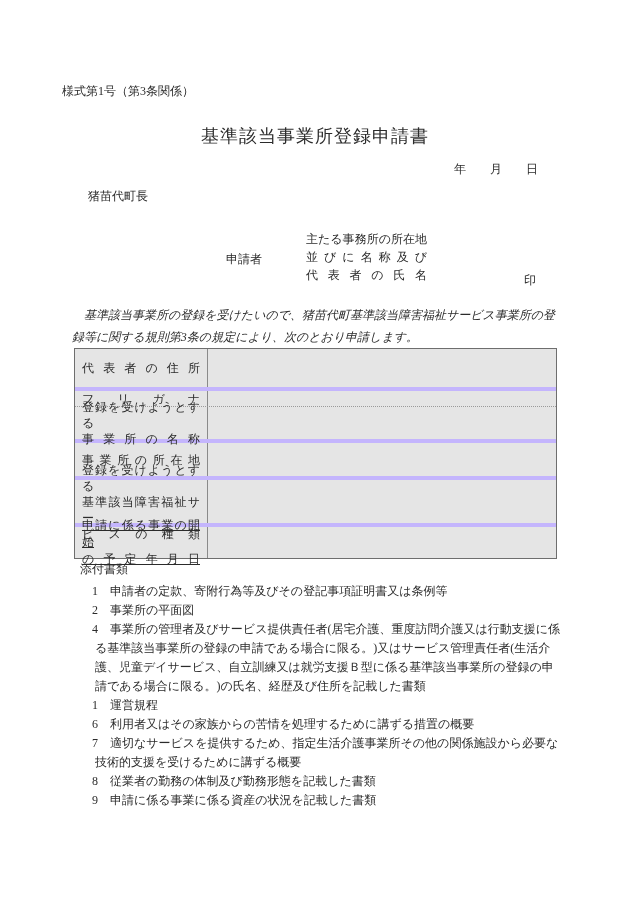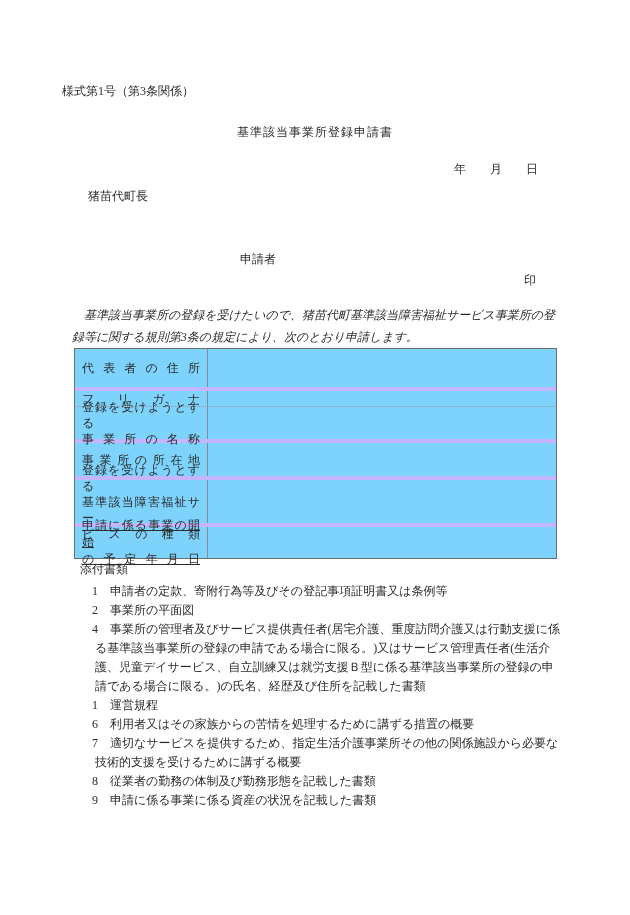--- a/index.html
+++ b/index.html
@@ -12,24 +12,24 @@
   .page{
     position:relative;
     width:630px;height:915px;
     background:#ffffff;
     overflow:hidden;
     font-size:12px;
     line-height:1.5;
   }
   .abs{position:absolute;}
   .form-number{left:62px;top:82px;}
-  .doc-title{left:0;right:0;top:123px;text-align:center;font-size:12px;letter-spacing:1px;}
+  .doc-title{left:0;right:0;top:123px;text-align:center;font-size:18px;letter-spacing:1px;}
   .date-line{left:454px;top:160px;white-space:pre;}
   .addressee{left:88px;top:187px;}
-  .applicant-label{left:240px;top:250px;}
+  .applicant-label{left:226px;top:250px;}
   .applicant-lines{
     left:306px;top:230px;width:121px;
     line-height:18px;
     white-space:pre-line;
     text-align:justify;
     text-align-last:justify;
   }
   .seal{left:524px;top:271px;}
   .intro{
     left:72px;top:304px;width:505px;
@@ -37,21 +37,21 @@
     text-indent:12px;
     white-space:pre-line;
     font-style:italic;
   }
 
   
   .app-table{
     left:74px;top:348px;width:483px;
     border:1px solid #6e6e6e;
     box-sizing:border-box;
-    background:#7dd3fc;
+    background:#e5e5e5;
   }
   .trow{display:flex;box-sizing:border-box;}
   .trow + .trow{border-top:4px solid #c4b5fd;}
   .trow.stack{display:block;}
   .sub{display:flex;box-sizing:border-box;}
   .sub-kana{height:16px;border-bottom:1px dotted #9a9a9a;}
   .sub-name{height:32px;}
   .r1{height:38px;}
   .r3{height:37px;}
   .r4{height:47px;}
@@ -92,20 +92,23 @@
 
   <div class="abs form-number">様式第1号（第3条関係）</div>
 
   <div class="abs doc-title">基準該当事業所登録申請書</div>
 
   <div class="abs date-line">年　　月　　日</div>
 
   <div class="abs addressee">猪苗代町長</div>
 
   <div class="abs applicant-label">申請者</div>
+  <div class="abs applicant-lines">主たる事務所の所在地
+並びに名称及び
+代表者の氏名</div>
   <div class="abs seal">印</div>
 
   <div class="abs intro">基準該当事業所の登録を受けたいので、猪苗代町基準該当障害福祉サービス事業所の登
 録等に関する規則第3条の規定により、次のとおり申請します。</div>
 
   <div class="abs app-table">
 
     <div class="trow r1">
       <div class="tlabel">
           <span>代表者の住所</span>

